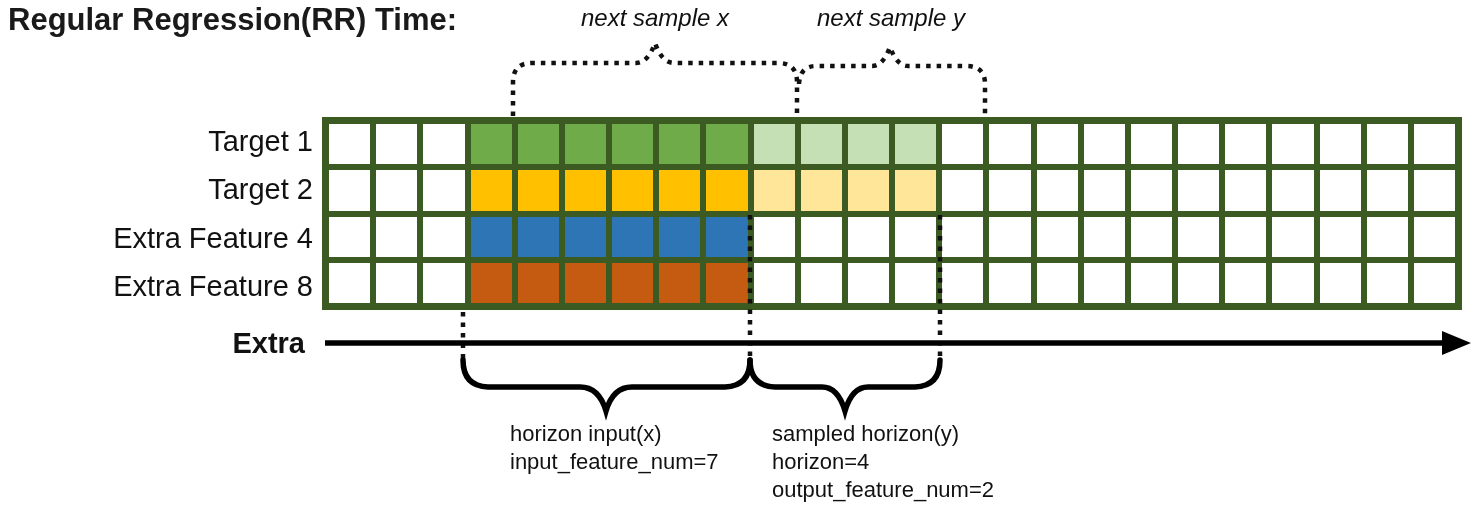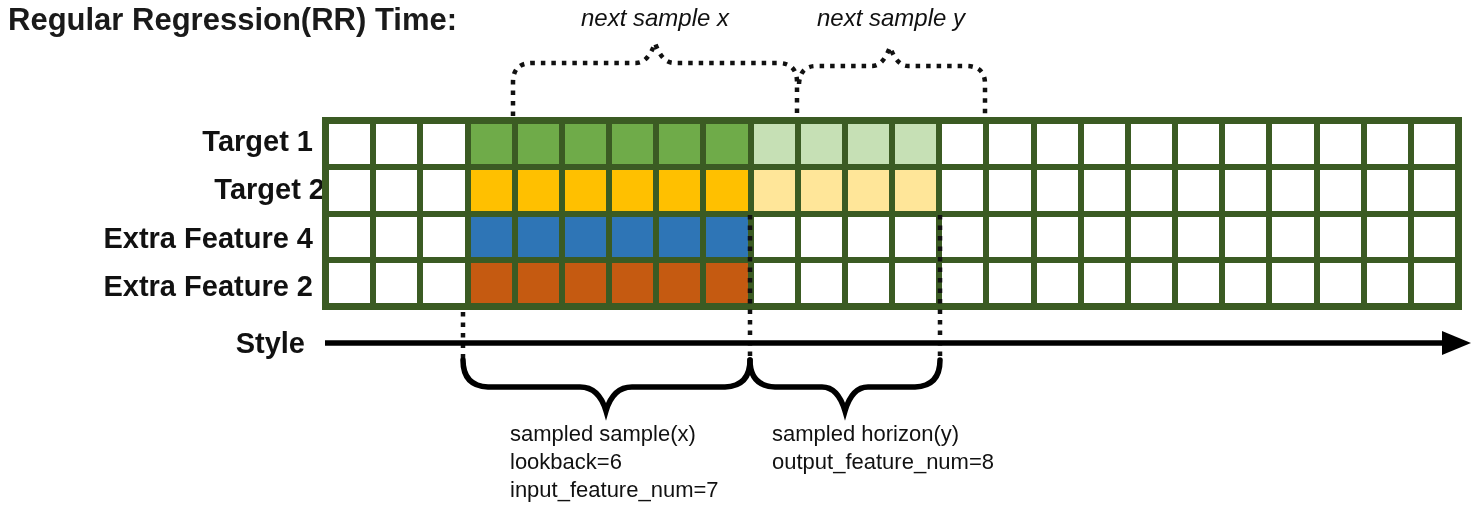--- a/index.html
+++ b/index.html
@@ -5,23 +5,23 @@
   html,body{margin:0;padding:0;background:#ffffff;}
   body{font-family:"Liberation Sans", sans-serif;}
   #canvas{position:relative;width:1476px;height:516px;background:#ffffff;overflow:hidden;}
 
   .title{position:absolute;left:8px;top:2px;font-size:31px;font-weight:bold;color:#1a1a1a;letter-spacing:0px;}
 
   .top-anno{position:absolute;top:4px;width:220px;text-align:center;font-size:24px;font-style:italic;color:#111;}
   #anno-x{left:545px;}
   #anno-y{left:781px;}
 
-  .row-label{position:absolute;left:0;width:313px;text-align:right;font-size:29px;font-weight:bold;color:#111;line-height:48px;height:48px;}
+  .row-label{position:absolute;left:0;width:313px;text-align:right;font-size:29px;font-weight:normal;color:#111;line-height:48px;height:48px;}
   #rl0{top:117px;}
-  #rl1{top:165px;margin-left:12px;}
+  #rl1{top:165px;}
   #rl2{top:214px;}
   #rl3{top:262px;}
 
   .time-label{position:absolute;left:0;width:305px;text-align:right;top:319px;height:48px;line-height:48px;font-size:29px;font-weight:bold;color:#111;}
 
   .grid-box{position:absolute;left:322px;top:117px;width:1140px;height:193px;box-sizing:border-box;
             display:grid;grid-template-columns:repeat(24,1fr);grid-template-rows:repeat(4,1fr);
             gap:6px;padding:7px;z-index:1;}
   .grid-cell{width:100%;height:100%;}
 
@@ -37,23 +37,23 @@
 <div id="canvas">
 
   <div class="title">Regular Regression(RR) Time:</div>
 
   <div class="top-anno" id="anno-y">next sample y</div>
   <div class="top-anno" id="anno-x">next sample x</div>
 
   <div class="row-label" id="rl0">Target 1</div>
   <div class="row-label" id="rl1">Target 2</div>
   <div class="row-label" id="rl2">Extra Feature 4</div>
-  <div class="row-label" id="rl3">Extra Feature 2</div>
+  <div class="row-label" id="rl3">Extra Feature 8</div>
 
-  <div class="time-label">Style</div>
+  <div class="time-label">Extra</div>
 
   <div class="grid-box" id="grid-box" style="background: rgb(59, 91, 35);">
       <div class="grid-cell" style="background: rgb(255, 255, 255);"></div>
       <div class="grid-cell" style="background: rgb(255, 255, 255);"></div>
       <div class="grid-cell" style="background: rgb(255, 255, 255);"></div>
       <div class="grid-cell" style="background: rgb(111, 171, 73);"></div>
       <div class="grid-cell" style="background: rgb(111, 171, 73);"></div>
       <div class="grid-cell" style="background: rgb(111, 171, 73);"></div>
       <div class="grid-cell" style="background: rgb(111, 171, 73);"></div>
       <div class="grid-cell" style="background: rgb(111, 171, 73);"></div>
@@ -159,23 +159,23 @@
 
     <line x1="325" y1="343" x2="1444" y2="343" stroke="#000" stroke-width="5.5"></line>
     <polygon points="1442,331 1471,343 1442,355" fill="#000"></polygon>
 
     <path d="M 463 360 Q 463 386 488 387 L 580 387 Q 599 387 606 411 Q 613 387 632 387 L 725 387 Q 750 386 750 360" fill="none" stroke="#000" stroke-width="5.5" stroke-linecap="round"></path>
 
     <path d="M 750 360 Q 750 386 775 387 L 822 387 Q 838 387 845 411 Q 852 387 868 387 L 915 387 Q 940 386 940 360" fill="none" stroke="#000" stroke-width="5.5" stroke-linecap="round"></path>
   </svg>
 
   <div class="info-block" id="info-input">
-    <div>sampled sample(x)</div>
-    <div>lookback=6</div>
+    <div>horizon input(x)</div>
     <div>input_feature_num=7</div>
   </div>
 
   <div class="info-block" id="info-output">
     <div>sampled horizon(y)</div>
-    <div>output_feature_num=8</div>
+    <div>horizon=4</div>
+    <div>output_feature_num=2</div>
   </div>
 
 </div>
 
 </body></html>

